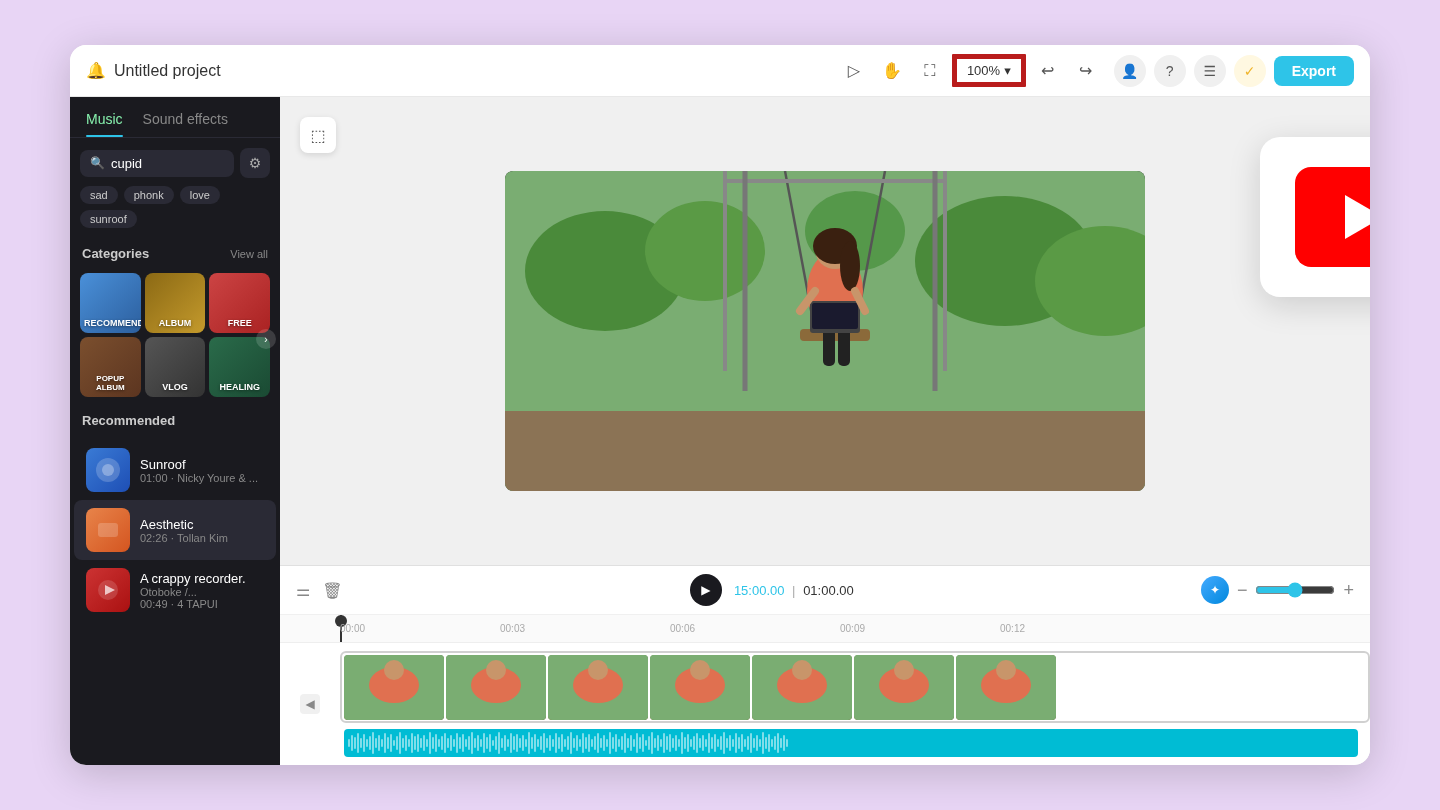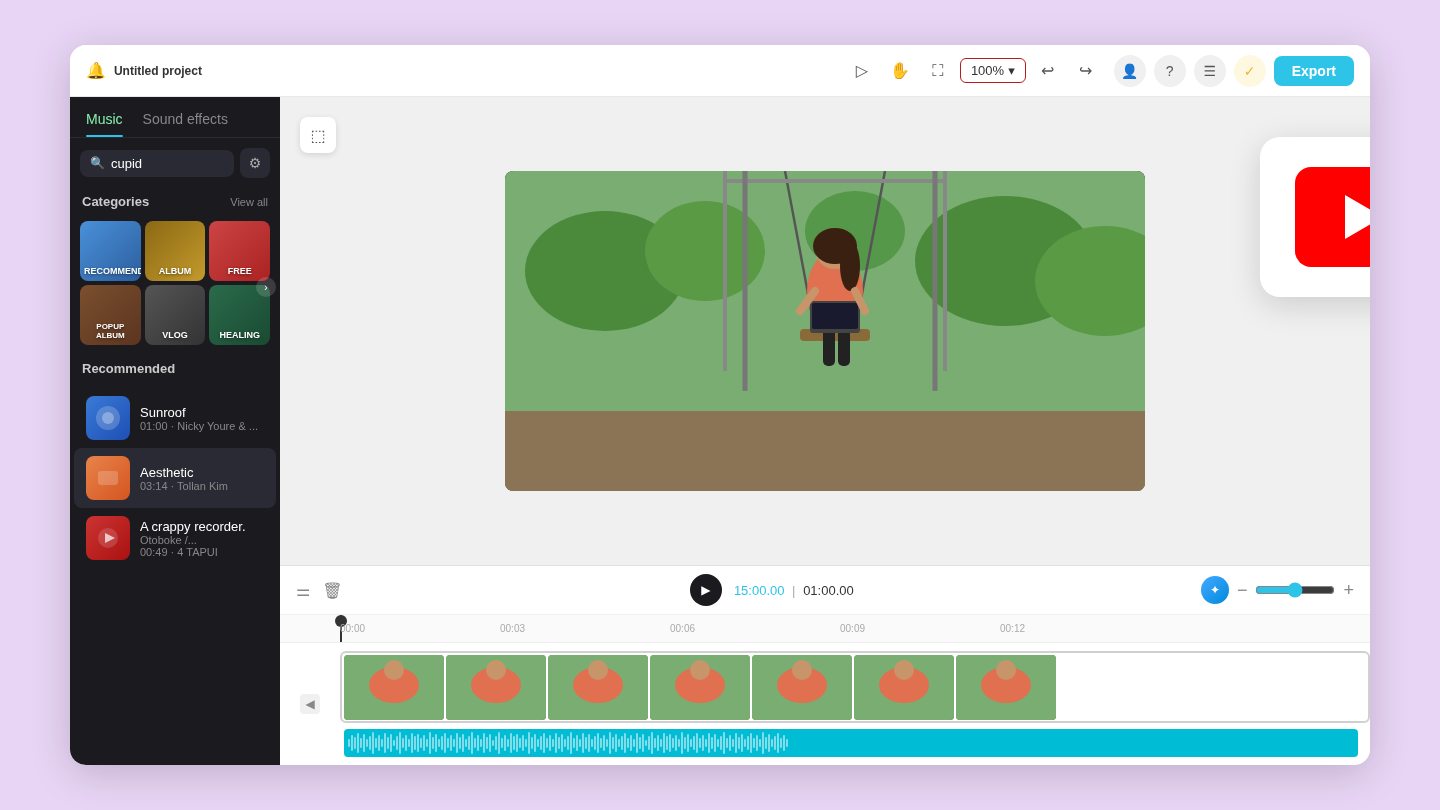--- a/index.html
+++ b/index.html
@@ -37,23 +37,23 @@
       flex-shrink: 0;
       gap: 12px;
     }
     .top-bar-left {
       display: flex;
       align-items: center;
       gap: 8px;
       flex: 1;
     }
     .project-title {
-      font-size: 12px;
+      font-size: 16px;
       color: #333;
-      font-weight: 700;
+      font-weight: 400;
     }
     .notification-icon {
       color: #888;
       font-size: 16px;
     }
     .toolbar-center {
       display: flex;
       align-items: center;
       gap: 6px;
     }
@@ -68,22 +68,22 @@
       align-items: center;
       justify-content: center;
       color: #555;
       font-size: 16px;
     }
     .zoom-selector {
       display: flex;
       align-items: center;
       gap: 4px;
       padding: 4px 10px;
-      border: 1px solid #b91c1c;
-      border-radius: 6px;
+      border: 5px solid #b91c1c;
+      border-radius: 1px;
       font-size: 13px;
       color: #333;
       cursor: pointer;
     }
     .toolbar-right {
       display: flex;
       align-items: center;
       gap: 8px;
     }
     .icon-circle {
@@ -633,20 +633,26 @@
       </div>
 
       <div class="search-row">
         <div class="search-input-wrap">
           <span style="color:#888;font-size:12px;">🔍</span>
           <input type="text" value="cupid" placeholder="cupid" style="">
         </div>
         <button class="filter-btn">⚙</button>
       </div>
 
+      <div class="tags-row">
+        <span class="tag">sad</span>
+        <span class="tag">phonk</span>
+        <span class="tag">love</span>
+        <span class="tag">sunroof</span>
+      </div>
 
       <div class="section-header">
         <span class="section-title">Categories</span>
         <span class="view-all">View all</span>
       </div>
       <div class="categories-grid">
         <div class="category-card cat-recommend">
           <div class="category-card-bg">
               <span class="category-label">RECOMMEND</span>
             </div>
@@ -698,21 +704,21 @@
         </div>
 
         <div class="music-item" style="background:#2a2a35;">
           <div class="music-thumb thumb-aesthetic">
             <svg width="30" height="30" viewBox="0 0 30 30">
                 <rect x="5" y="8" width="20" height="14" rx="3" fill="rgba(255,255,255,0.2)"></rect>
               </svg>
           </div>
           <div class="music-info">
             <div class="music-name">Aesthetic</div>
-            <div class="music-meta">03:14 · Tollan Kim</div>
+            <div class="music-meta">02:26 · Tollan Kim</div>
           </div>
         </div>
 
         <div class="music-item">
           <div class="music-thumb thumb-crappy">
             <svg width="30" height="30" viewBox="0 0 30 30">
                 <circle cx="15" cy="15" r="10" fill="rgba(255,255,255,0.15)"></circle>
                 <polygon points="12,10 22,15 12,20" fill="rgba(255,255,255,0.7)"></polygon>
               </svg>
           </div>

